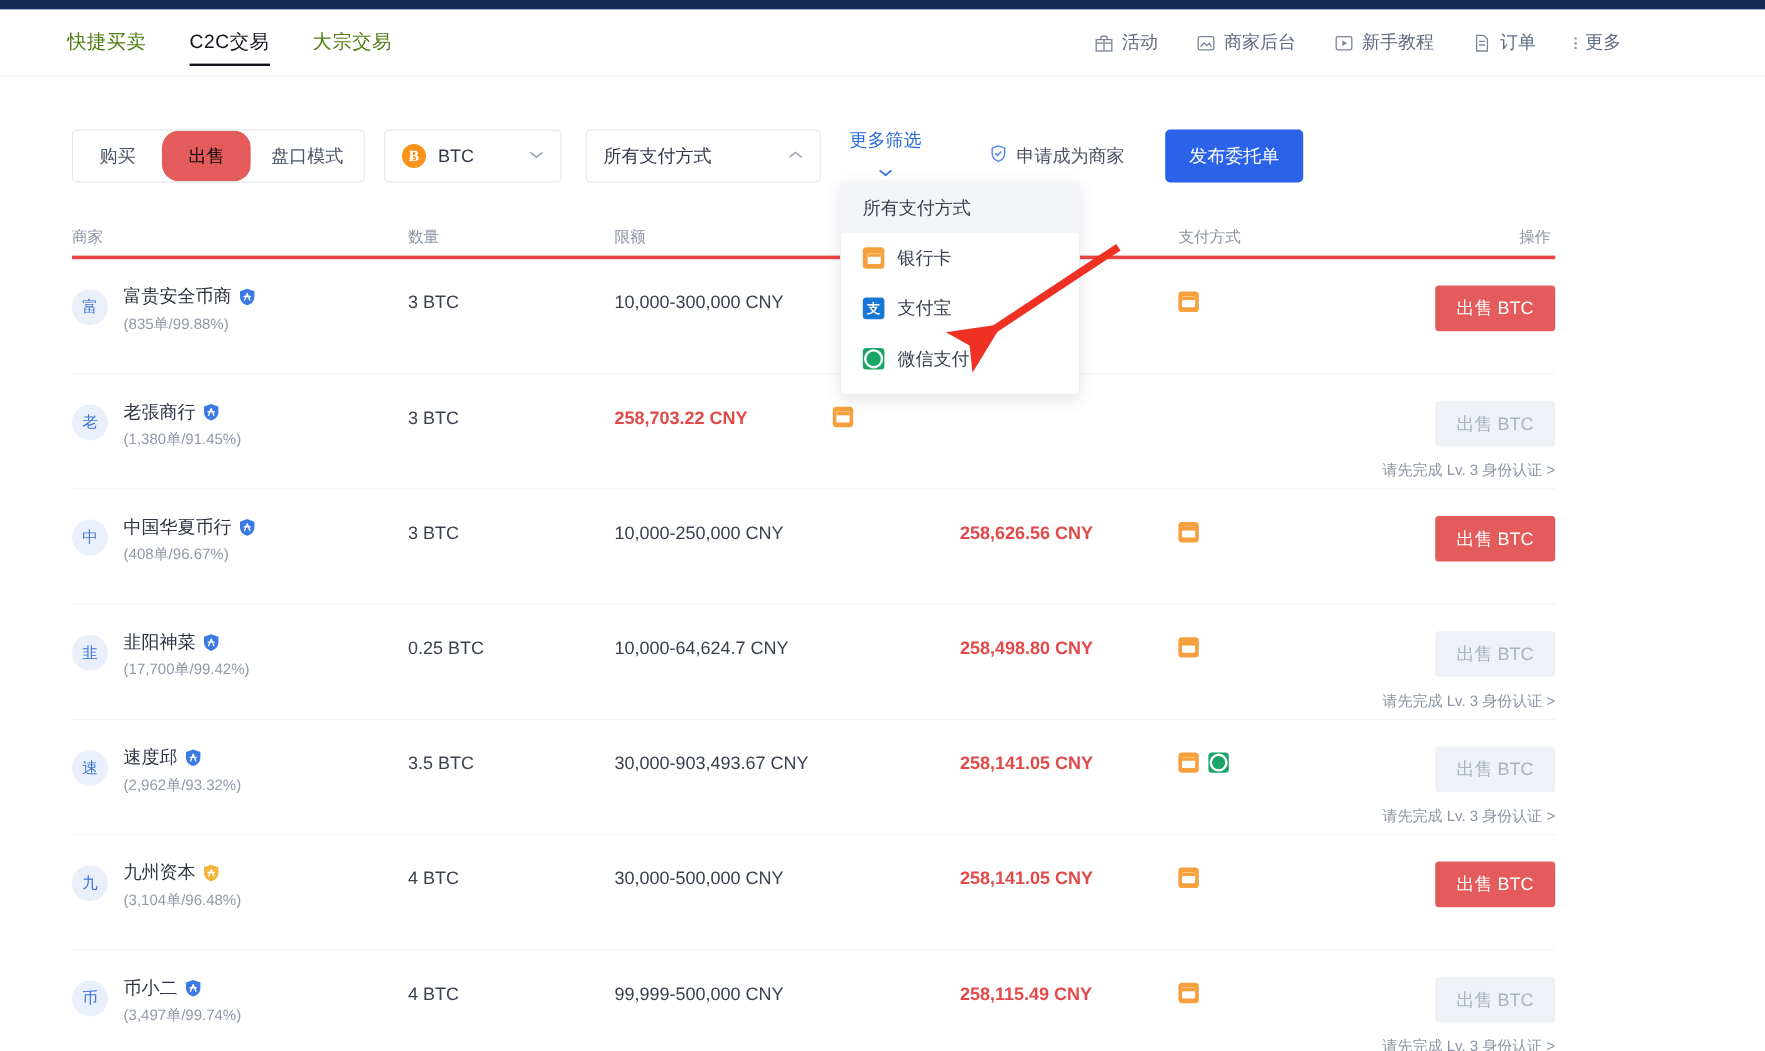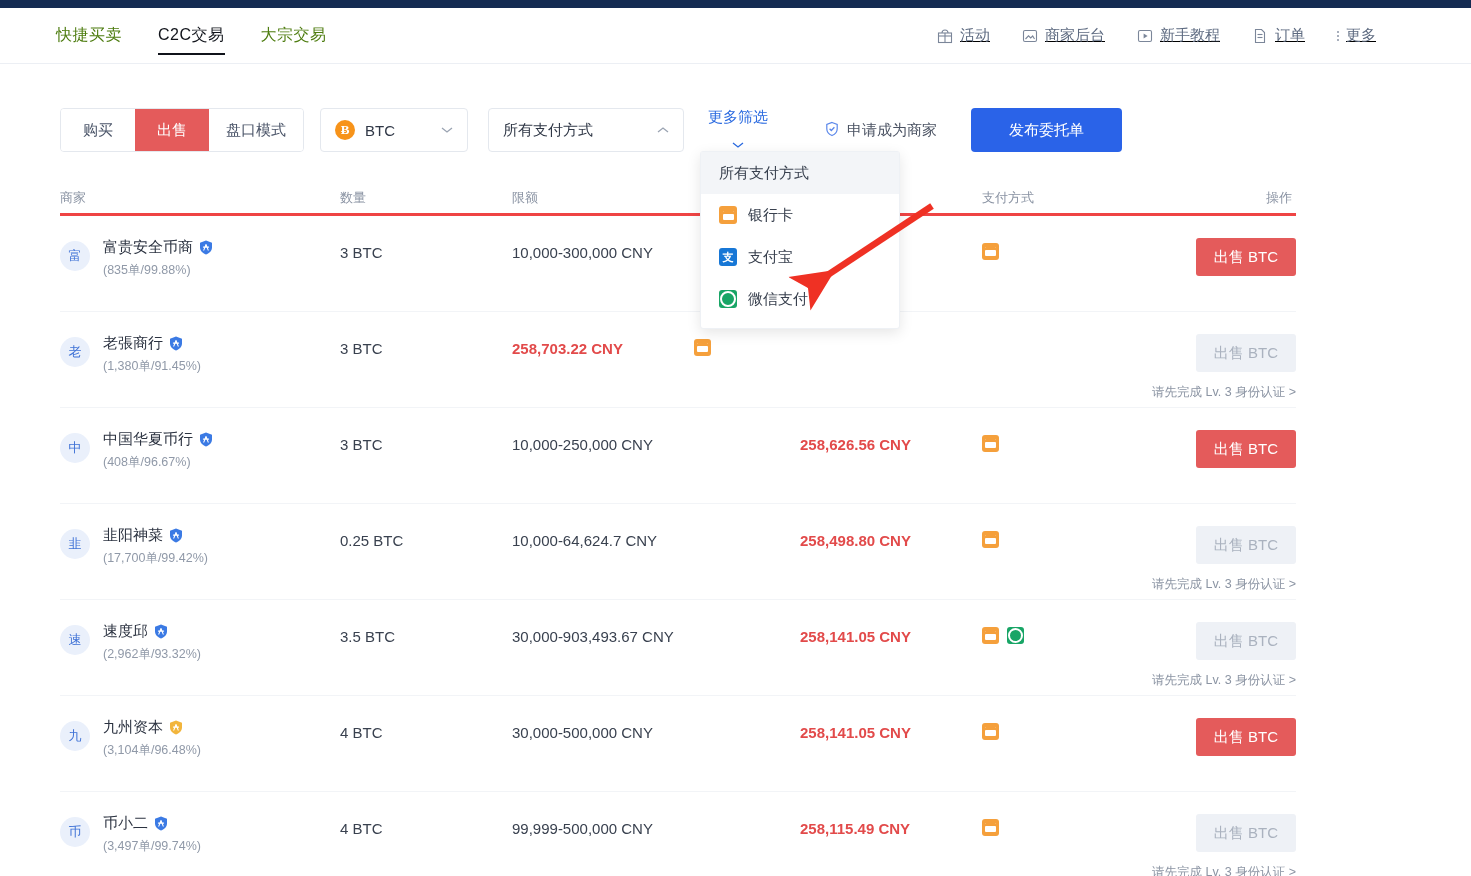--- a/index.html
+++ b/index.html
@@ -30,21 +30,21 @@
     position: relative; cursor: pointer;
     letter-spacing: .5px;
   }
   .nav-tab.active { color: #10131a; font-weight: 400; text-align: center; }
   .nav-tab.active::after {
     content: ""; position: absolute; left: 0; right: 0; bottom: 8px;
     height: 2px; background: #10131a;
   }
   .nav-right {
     display: flex; align-items: flex-end;
-    margin-left: auto; margin-right: 95px; text-decoration: underline;
+    margin-left: auto; margin-right: 120px;
   }
   .nav-item {
     display: flex; align-items: center; gap: 7px;
     font-size: 15px; color: #5d6a80;
     margin-left: 32px; cursor: pointer;
   }
   .nav-item .ic { display: inline-flex; color: #7b8699; }
   .dots-ic { display:inline-flex; flex-direction:column; gap:2px; align-items:center; }
   .dots-ic i { width:2px; height:2px; border-radius:50%; background:#8b94a6; display:block; }
 
@@ -59,21 +59,21 @@
     display: flex; height: 44px;
     border: 1px solid #e4e8ee; border-radius: 4px;
     overflow: hidden; background: #fff;
   }
   .seg {
     display: flex; align-items: center; justify-content: center;
     min-width: 74px; padding: 0 14px;
     font-size: 15px; color: #4a5468; cursor: pointer;
     background: #fff;
   }
-  .seg.active { background: #e45b5b; color: #ffffff; }
+  .seg.active { background: #e45b5b; color: #000000; border-radius: 14px; }
   .seg.wide { min-width: 94px; }
 
   .select-box {
     height: 44px; border: 1px solid #e4e8ee; border-radius: 4px;
     background: #fff; display: flex; align-items: center;
     padding: 0 14px; cursor: pointer; position: relative;
   }
   .coin-select { margin-left: 16px; width: 148px; }
   .coin-ic {
     width: 20px; height: 20px; border-radius: 50%;
@@ -99,21 +99,21 @@
 
   .morefilter {
     margin-left: 24px; font-size: 15px; color: #2a6ae0;
     display: flex; align-items: center; gap: 8px; cursor: pointer; flex-direction: column;
   }
   .apply-merchant {
     margin-left: 56px; font-size: 15px; color: #4a5262;
     display: flex; align-items: center; gap: 7px; cursor: pointer;
   }
   .post-btn {
-    margin-left: 34px; height: 44px; padding: 0 38px;
+    margin-left: 34px; height: 44px; padding: 0 20px;
     background: #2a63e8; color: #fff; font-size: 15px;
     border: none; border-radius: 4px; cursor: pointer;
     display: flex; align-items: center;
     font-family: "Liberation Sans", sans-serif;
   }
 
   
   .dropdown {
     position: absolute; left: 700px; top: 151px;
     width: 200px; background: #fff;

